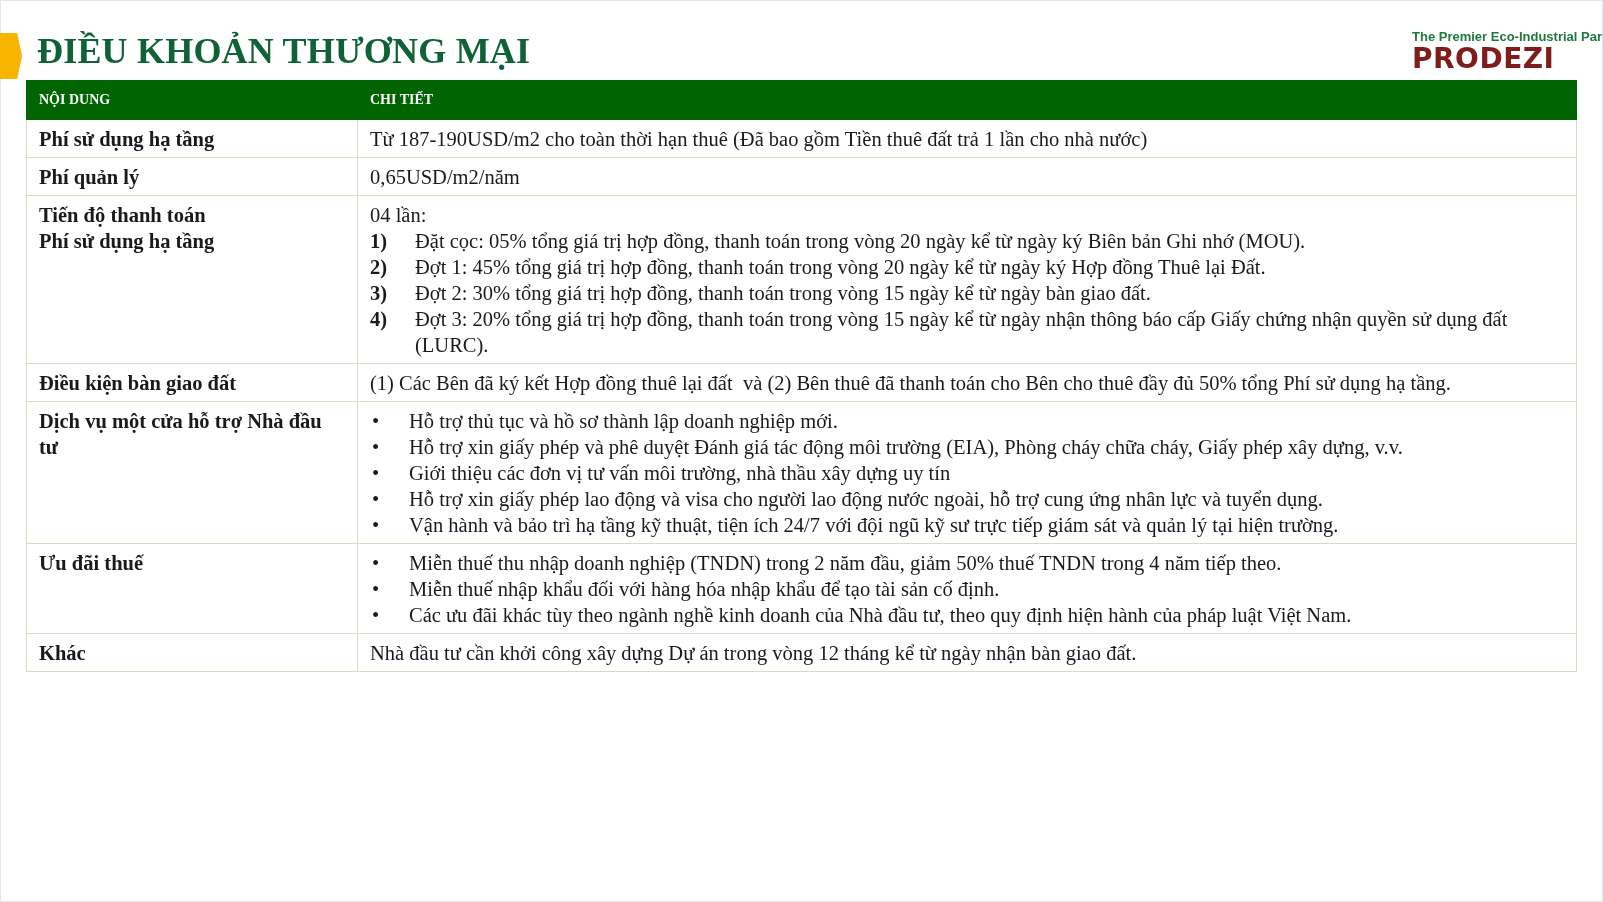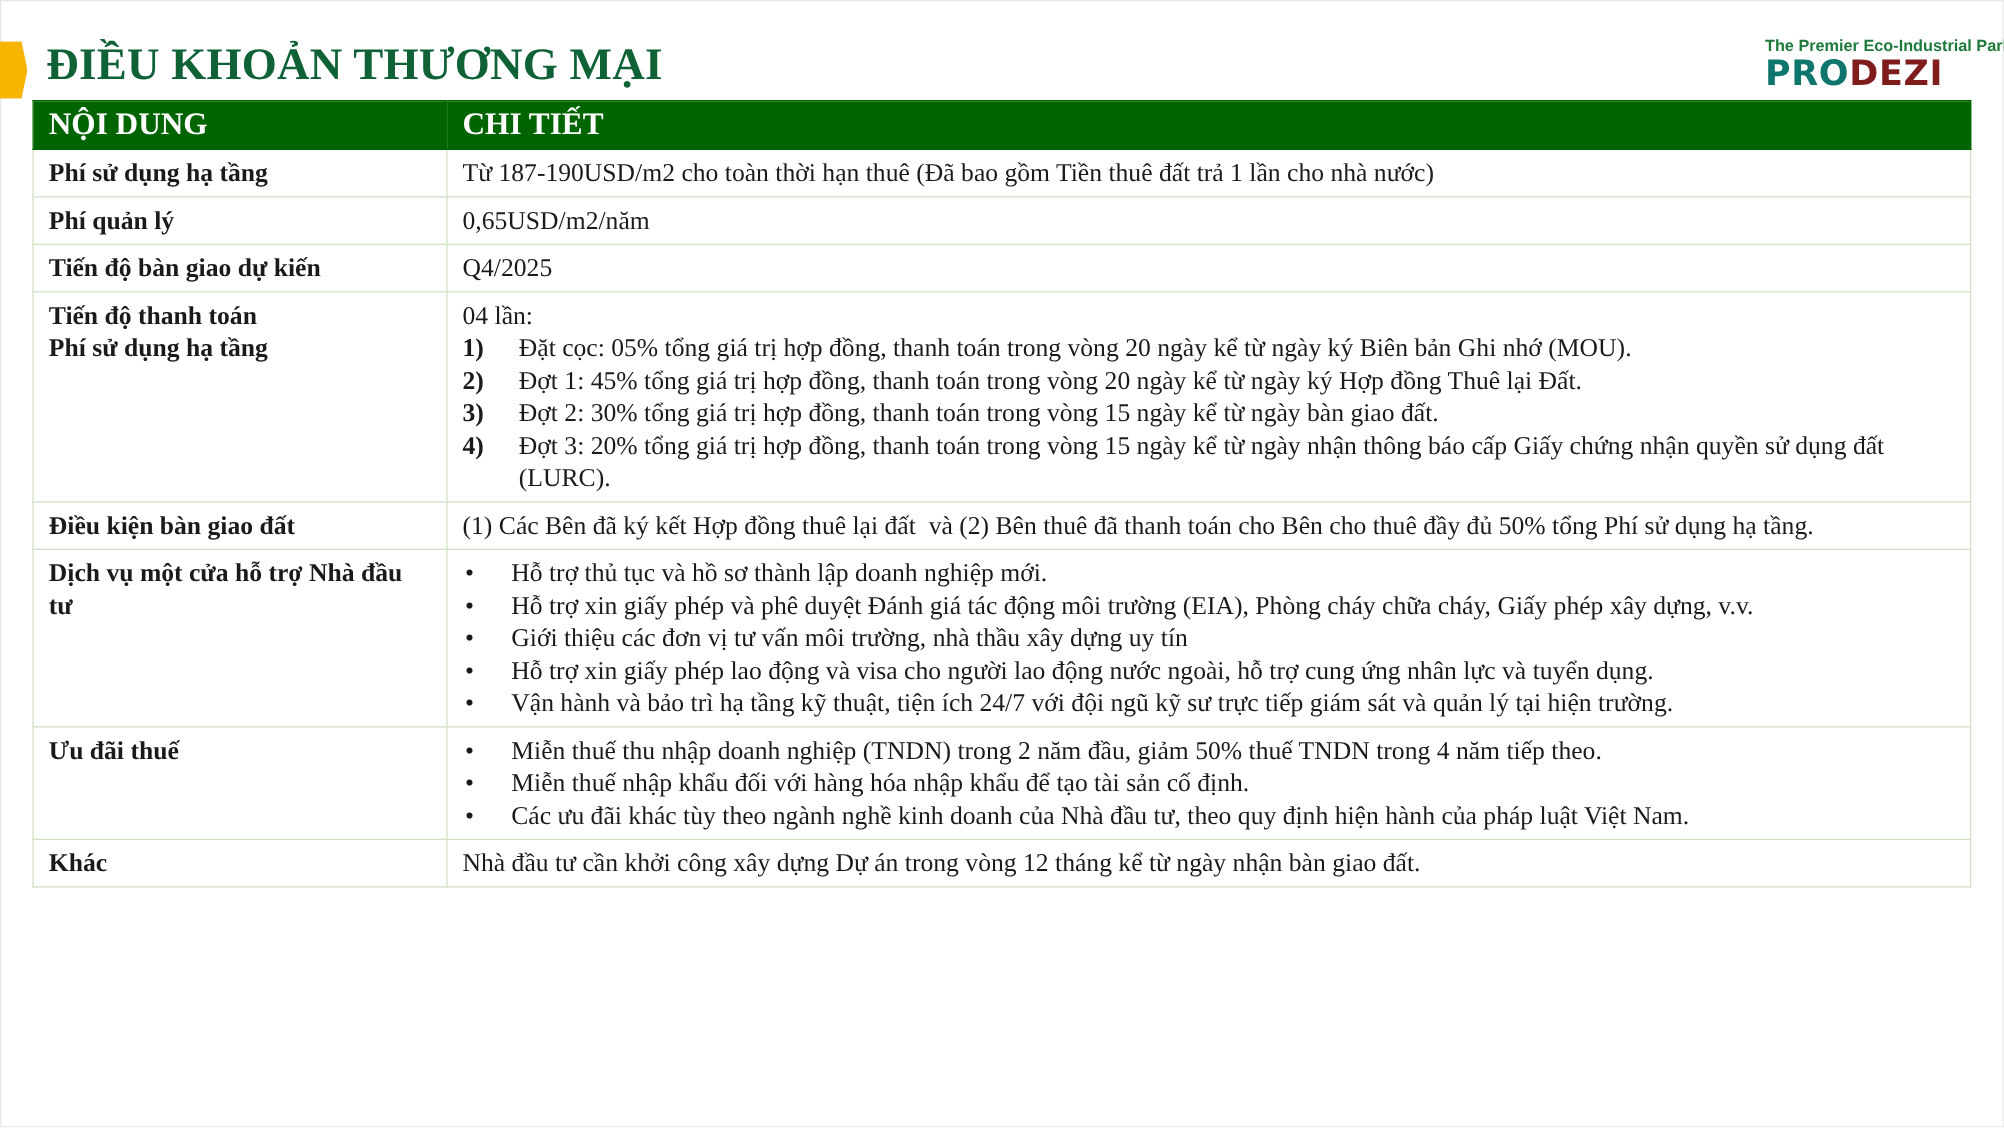--- a/index.html
+++ b/index.html
@@ -19,30 +19,30 @@
   }
   .logo { position: absolute; left: 1412px; top: 29px; width: 160px; }
   .logo .tag {
     font-family: "Liberation Sans", sans-serif; font-weight: bold; font-size: 13px;
     color: #1e7a3c; white-space: nowrap;
   }
   .logo .word {
     font-family: "DejaVu Sans", sans-serif; font-weight: bold; font-size: 28px; line-height: 30px;
     letter-spacing: 0.5px; margin-top: 0px; white-space: nowrap;
   }
-  .logo .word .g { color: #0f766e; }
+  .logo .word .g { color: #7f1d1d; }
   .logo .word .d { color: #7f1d1d; }
 
   table.terms {
     position: absolute; left: 26px; top: 80px; width: 1551px;
     border-collapse: collapse; font-size: 20.5px;
   }
   table.terms th {
     background: #006400; color: #ffffff; text-align: left; font-weight: bold;
-    height: 38px; padding: 0 12px; font-size: 25px; border: 1px solid #006400;
+    height: 38px; padding: 0 12px; font-size: 14px; border: 1px solid #006400;
   }
   table.terms td {
     border: 1.5px solid #cfe0c3; vertical-align: top;
     padding: 6px 12px 5px 12px; line-height: 26px;
   }
   table.terms td.label { font-weight: bold; width: 306px; }
   .b { font-weight: normal; }
   ol.pay { list-style: none; margin: 0; padding: 0; }
   ol.pay li { display: flex; }
   ol.pay li .num { font-weight: bold; width: 45px; flex: none; }
@@ -70,24 +70,20 @@
     </tr>
   </thead>
   <tbody>
     <tr>
       <td class="label">Phí sử dụng hạ tầng</td>
       <td>Từ 187-190USD/m2 cho toàn thời hạn thuê (Đã bao gồm Tiền thuê đất trả 1 lần cho nhà nước)</td>
     </tr>
     <tr>
       <td class="label">Phí quản lý</td>
       <td class="b">0,65USD/m2/năm</td>
-    </tr>
-    <tr>
-      <td class="label">Tiến độ bàn giao dự kiến</td>
-      <td class="b">Q4/2025</td>
     </tr>
     <tr>
       <td class="label">
         <div>Tiến độ thanh toán</div>
         <div>Phí sử dụng hạ tầng</div>
       </td>
       <td>
         <div class="b">04 lần:</div>
         <ol class="pay">
           <li>

